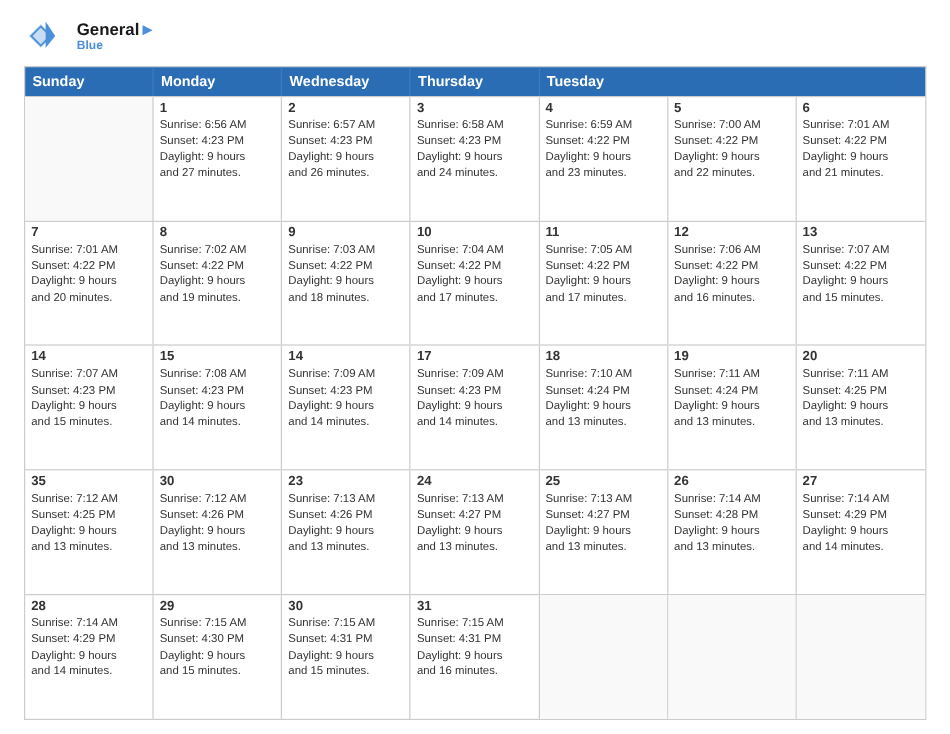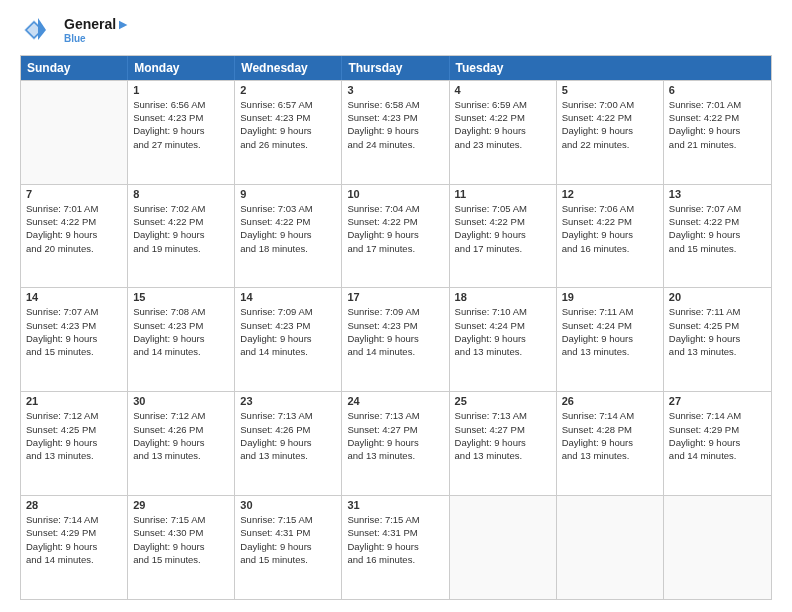--- a/index.html
+++ b/index.html
@@ -211,21 +211,21 @@
             <span class="day-num">19</span>
             <div class="day-info">Sunrise: 7:11 AM<br>Sunset: 4:24 PM<br>Daylight: 9 hours<br>and 13 minutes.</div>
           </div>
           <div class="cal-cell">
             <span class="day-num">20</span>
             <div class="day-info">Sunrise: 7:11 AM<br>Sunset: 4:25 PM<br>Daylight: 9 hours<br>and 13 minutes.</div>
           </div>
         </div>
         <div class="cal-row">
           <div class="cal-cell">
-            <span class="day-num">21</span>
+            <span class="day-num">35</span>
             <div class="day-info">Sunrise: 7:12 AM<br>Sunset: 4:25 PM<br>Daylight: 9 hours<br>and 13 minutes.</div>
           </div>
           <div class="cal-cell">
             <span class="day-num">30</span>
             <div class="day-info">Sunrise: 7:12 AM<br>Sunset: 4:26 PM<br>Daylight: 9 hours<br>and 13 minutes.</div>
           </div>
           <div class="cal-cell">
             <span class="day-num">23</span>
             <div class="day-info">Sunrise: 7:13 AM<br>Sunset: 4:26 PM<br>Daylight: 9 hours<br>and 13 minutes.</div>
           </div>

